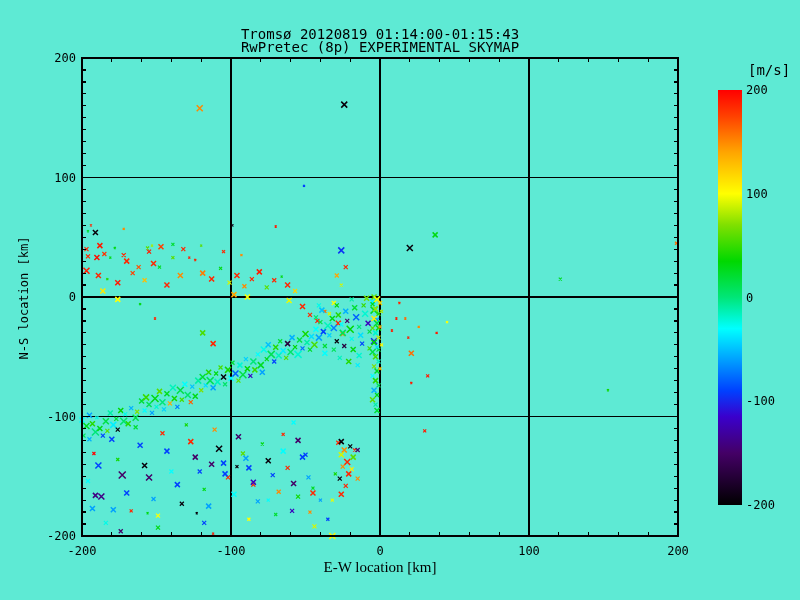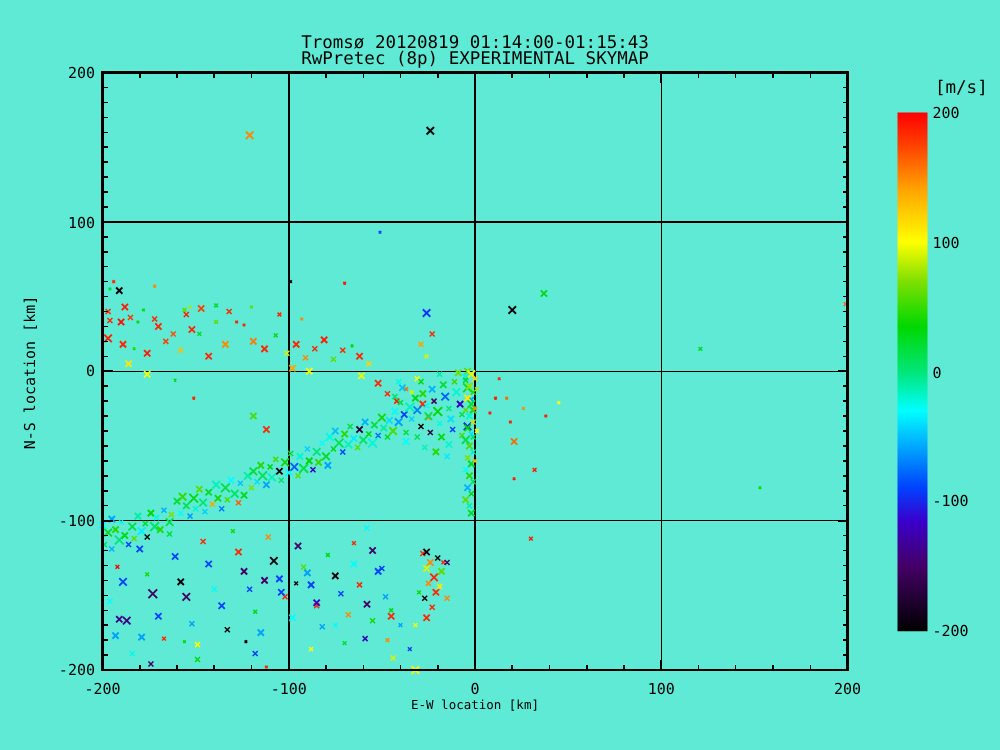--- a/index.html
+++ b/index.html
@@ -9,21 +9,21 @@
   }
   .title-line{position:absolute;left:82px;width:596px;text-align:center;
     font-size:14px;line-height:13px;white-space:pre;}
   #title1{top:28px;}
   #title2{top:41px;text-align:center;}
   #plot-svg{position:absolute;left:0;top:0;}
   .tick-label{position:absolute;font-size:12px;line-height:12px;white-space:pre;}
   .xtick{transform:translateX(-50%);}
   .ytick{transform:translateX(-100%);}
   #xaxis-label{position:absolute;left:82px;width:596px;top:559px;text-align:center;
-    font-size:10px;}
+    font-size:15px;font-family:Liberation Serif, serif;}
   #yaxis-label{position:absolute;left:-76px;top:291px;width:200px;text-align:center;
     font-size:12px;transform:rotate(-90deg);}
   #colorbar{position:absolute;left:718px;top:90px;width:24px;height:415px;}
   #colorbar-unit{position:absolute;left:712px;top:62px;font-size:14px;margin-left:36px;}
   .cbar-tick{position:absolute;left:746px;font-size:12px;line-height:12px;white-space:pre;}
 </style>
 </head>
 <body>
 
 <div id="app">

